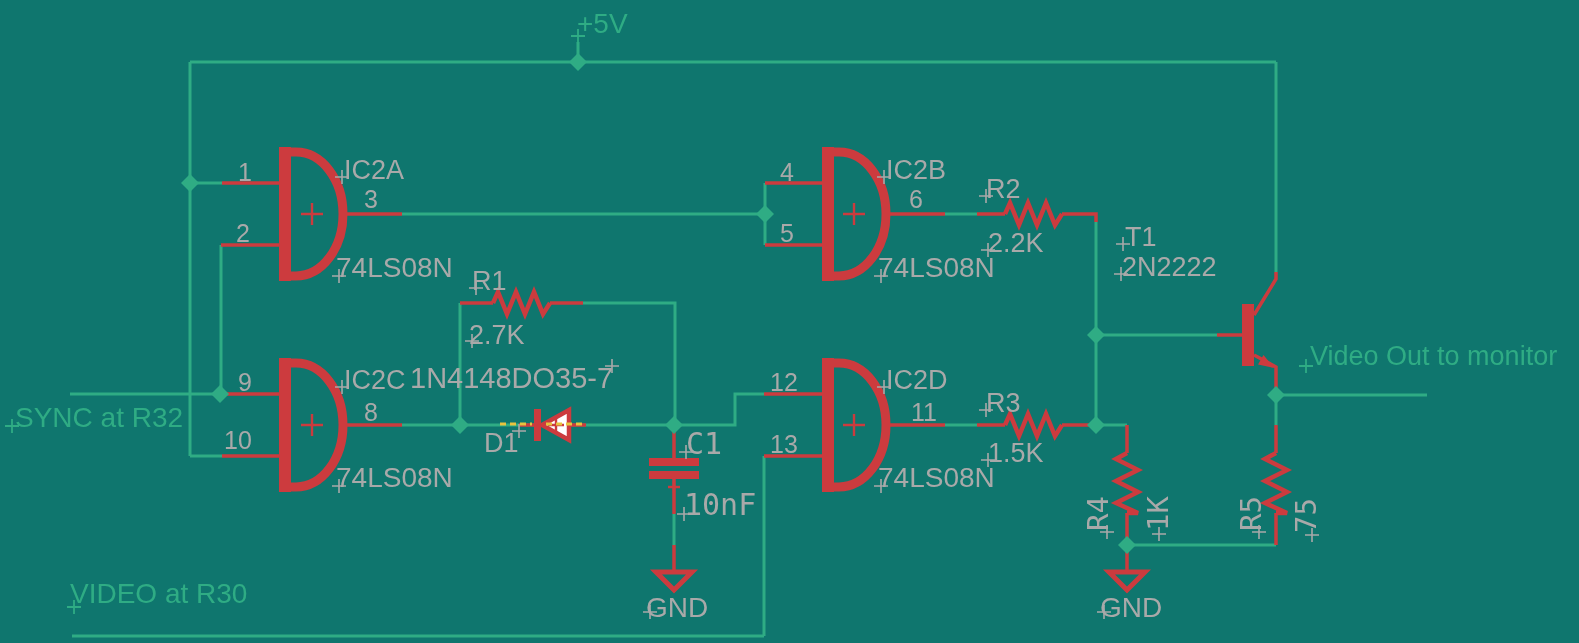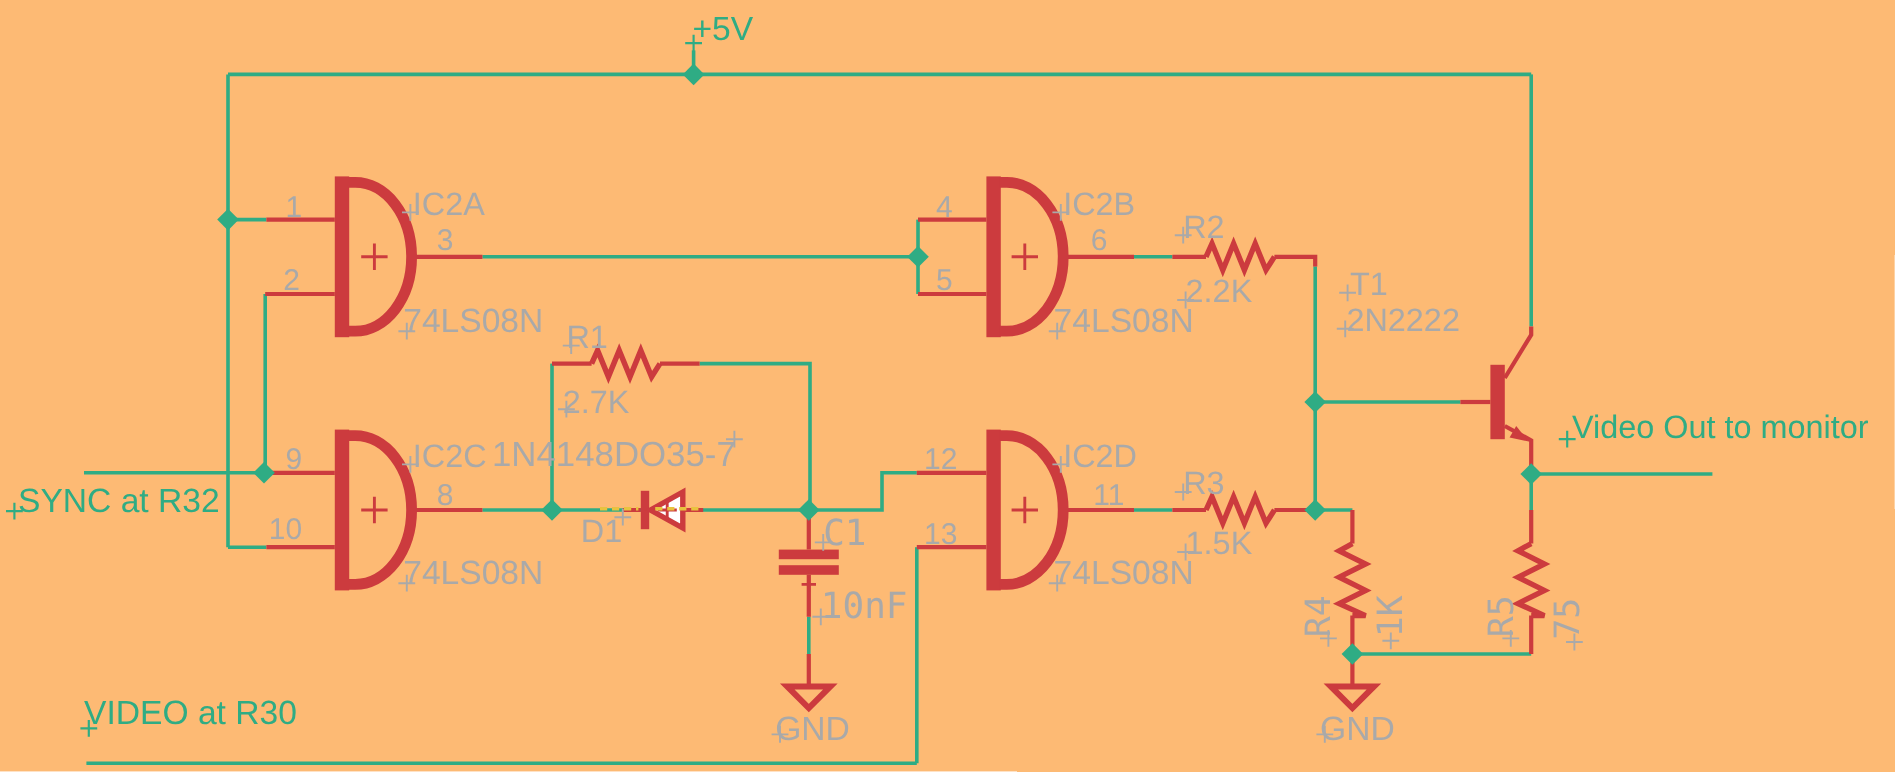--- a/index.html
+++ b/index.html
@@ -1,16 +1,16 @@
 <!DOCTYPE html>
 <html><head>
 <meta charset="utf-8">
 <style>
   html,body{margin:0;padding:0;background:#ffffff;}
-  .canvas-wrap{width:1579px;height:643px;position:relative;background:#fdba74;overflow:hidden;}
+  .canvas-wrap{width:1579px;height:643px;position:relative;background:#0f766e;overflow:hidden;}
   svg{display:block;}
   .lbl-gray{font-family:"Liberation Sans",sans-serif;font-size:27px;fill:#A9A9A9;}
   .lbl-gray-big{font-family:"Liberation Sans",sans-serif;font-size:28px;fill:#A9A9A9;}
   .lbl-part{font-family:"Liberation Sans",sans-serif;font-size:28px;fill:#A9A9A9;}
   .lbl-long{font-family:"Liberation Sans",sans-serif;font-size:29px;fill:#A9A9A9;}
   .lbl-mono{font-family:"DejaVu Sans Mono",monospace;font-size:30px;fill:#A9A9A9;}
   .lbl-mono-rot{font-family:"DejaVu Sans Mono",monospace;font-size:29px;fill:#A9A9A9;}
   .lbl-green{font-family:"Liberation Sans",sans-serif;font-size:28px;fill:#2FAC84;}
   .lbl-green-sm{font-family:"Liberation Sans",sans-serif;font-size:27px;fill:#2FAC84;}
   .pin-num{font-family:"Liberation Sans",sans-serif;font-size:25px;fill:#A9A9A9;}

